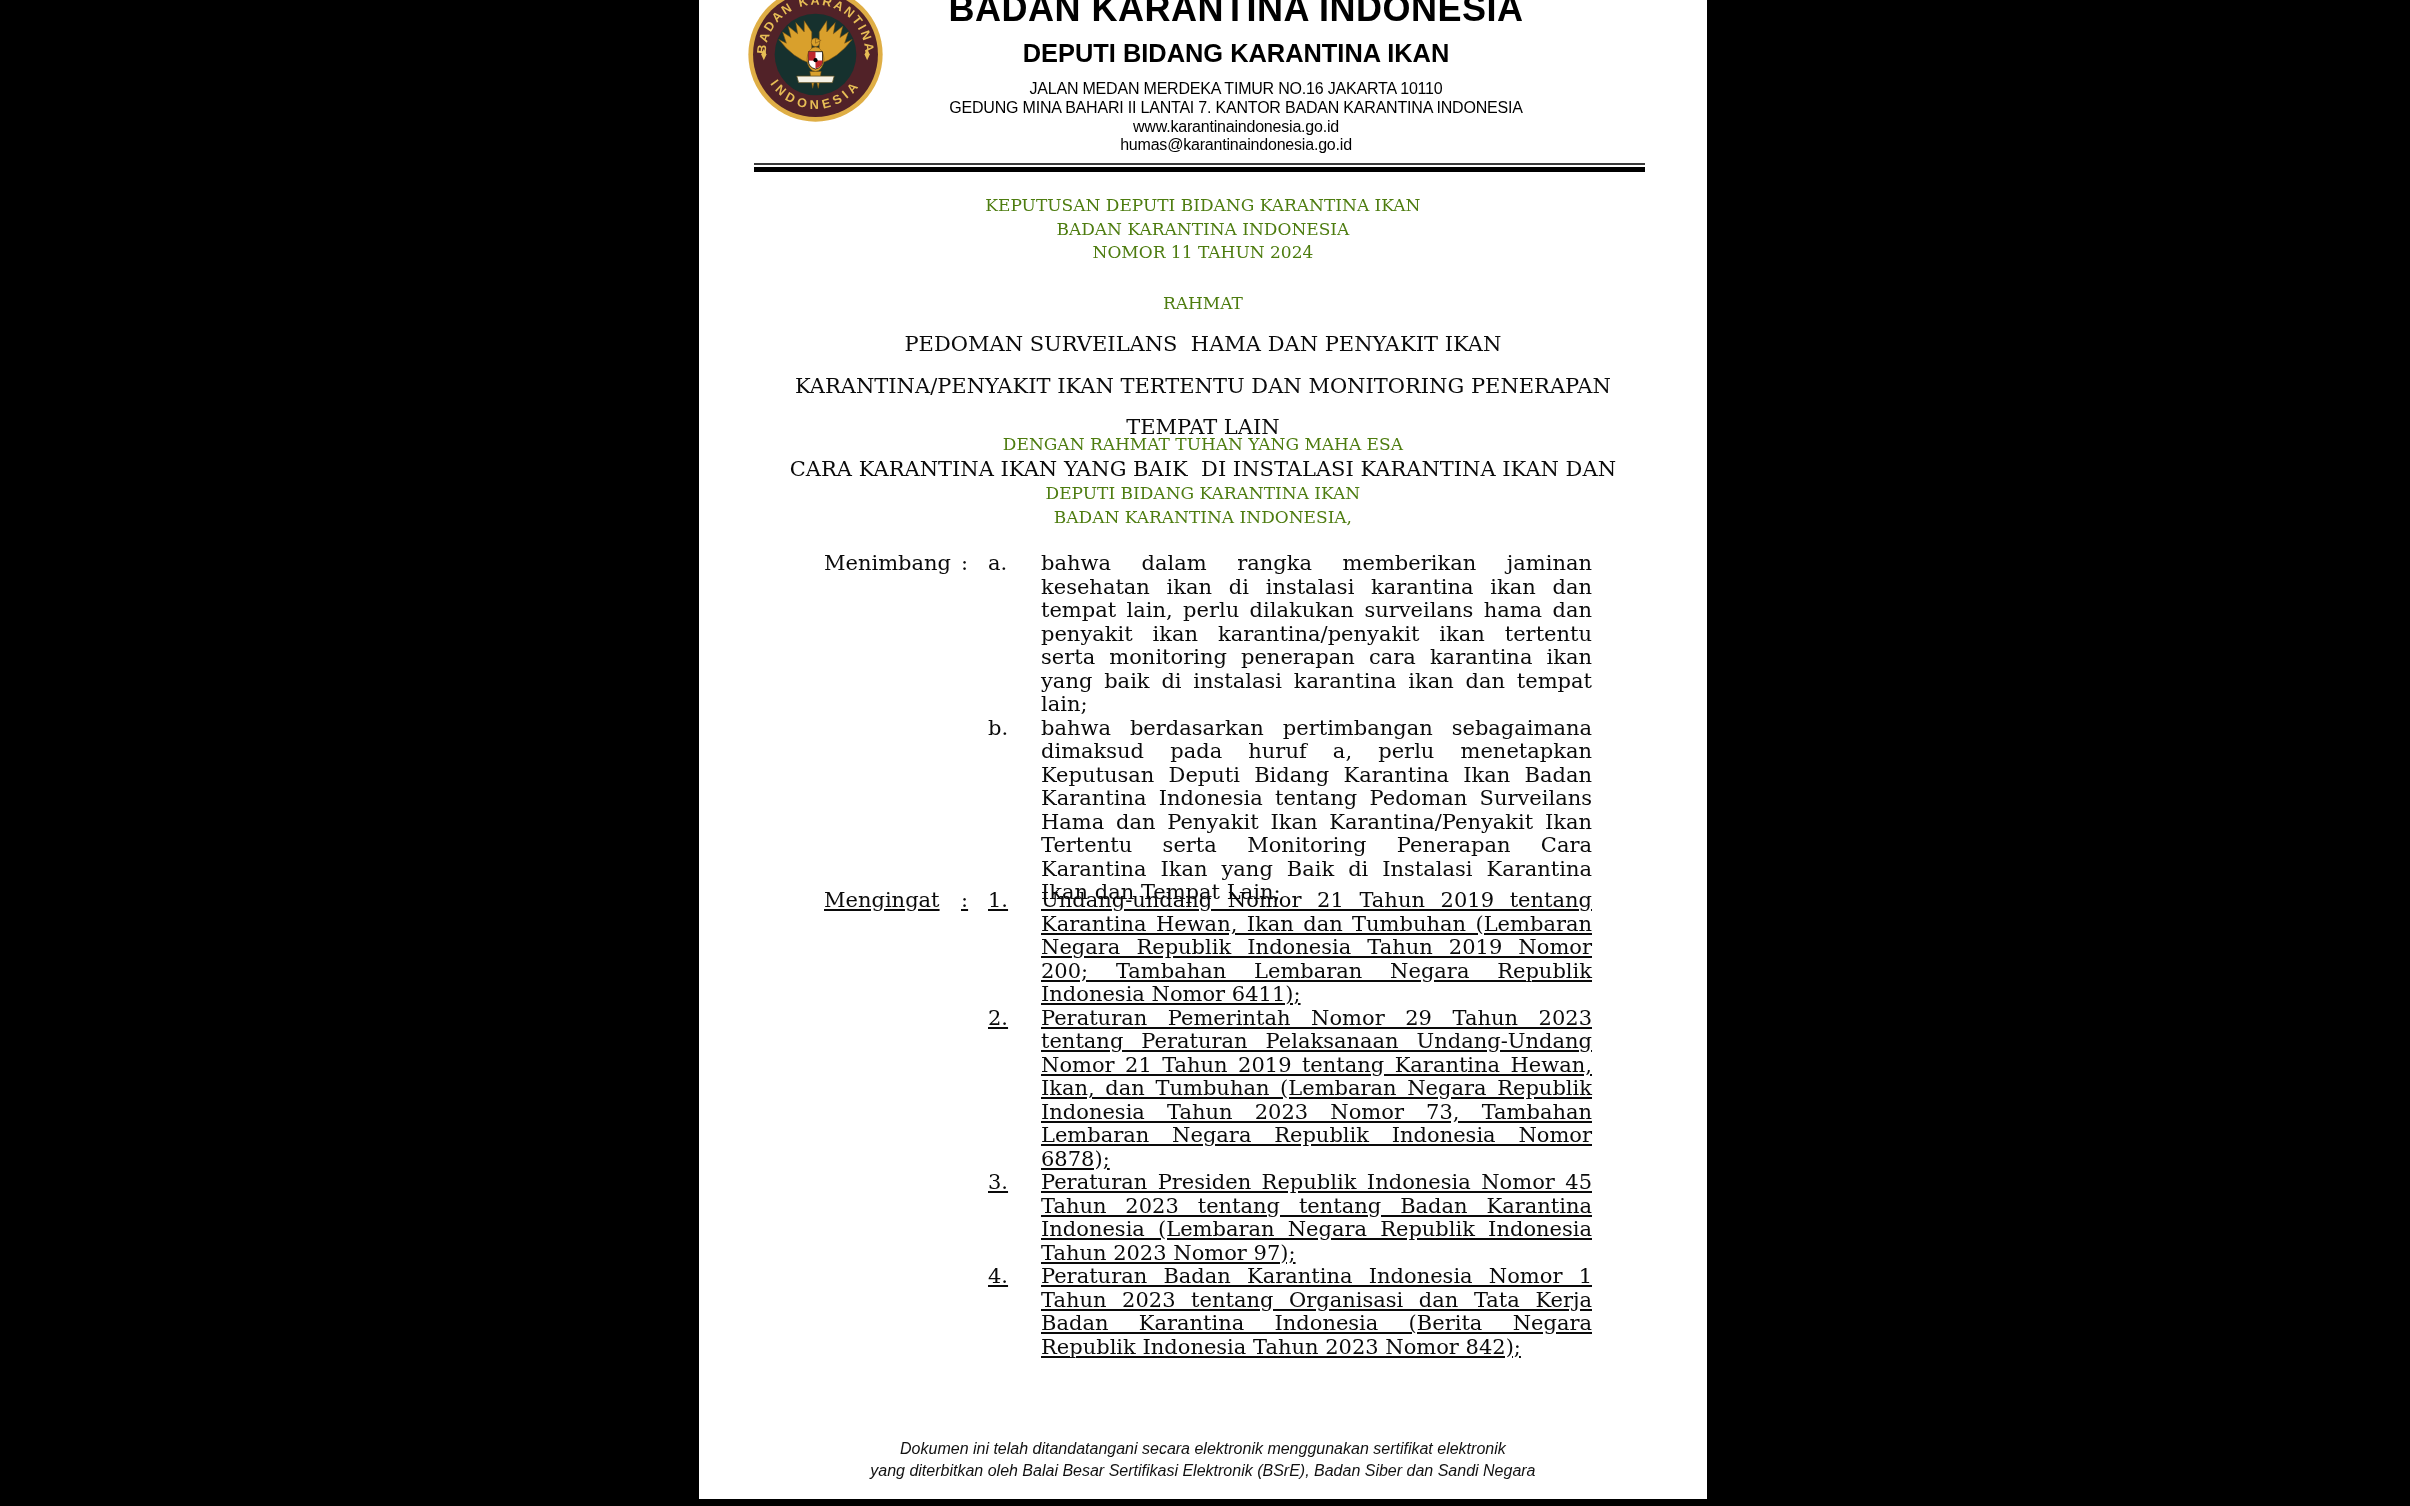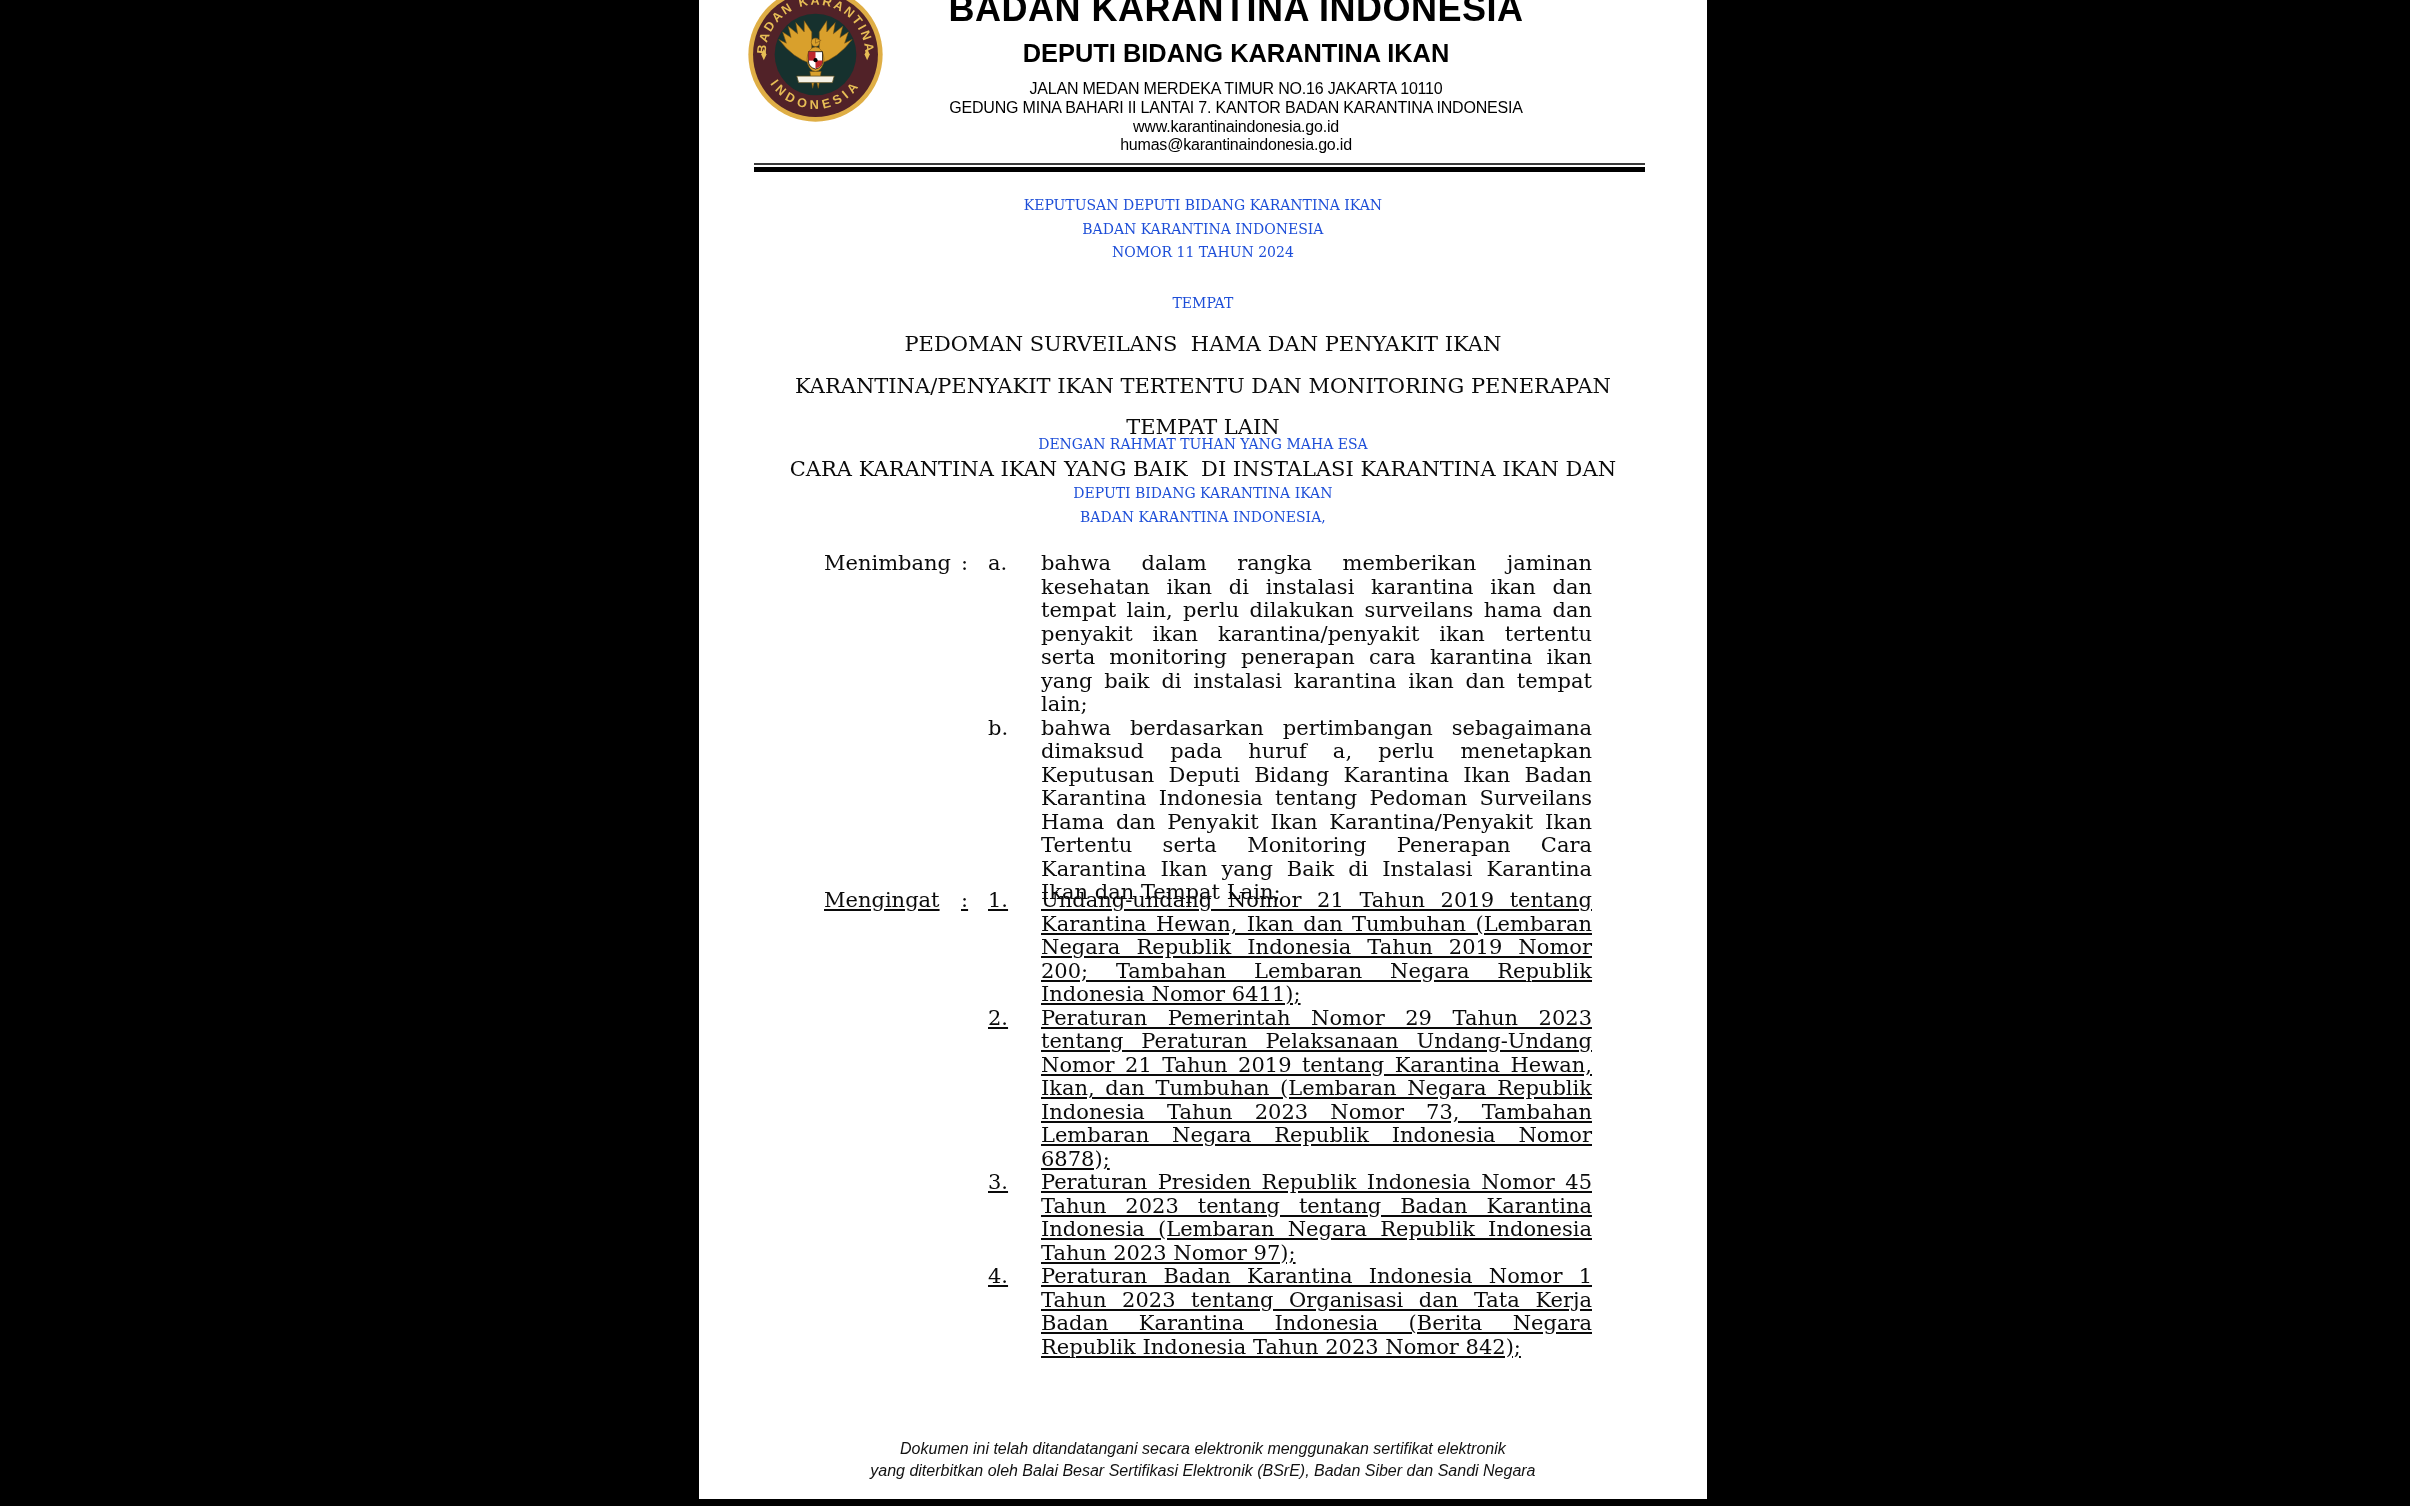--- a/index.html
+++ b/index.html
@@ -21,21 +21,21 @@
   .hdr-agency{top:-9.4px;font-size:36px;font-weight:bold;line-height:1;letter-spacing:0.5px;}
   .hdr-division{top:41px;font-size:25.4px;font-weight:bold;line-height:1;}
   .hdr-addr{font-size:16px;line-height:1;letter-spacing:-0.2px;}
   .addr1{top:81px;} .addr2{top:100px;} .addr3{top:119px;} .addr4{top:137px;}
   .rule{position:absolute;left:55px;top:163px;width:891px;height:10.4px;}
   .rule .thin{height:1.9px;background:#3a3a3a;}
   .rule .gap{height:1.9px;}
   .rule .thick{height:5.6px;background:#000;}
   
   .cline{position:absolute;left:9.4px;width:989px;text-align:center;
-         font-size:14px;line-height:23.5px;color:#1d4ed8;white-space:pre-wrap;}
+         font-size:17px;line-height:23.5px;color:#4d7c0f;white-space:pre-wrap;}
   .t1{top:194px;} .t2{top:218px;} .t3{top:241px;}
   .tentang{top:292px;}
   .subject{position:absolute;left:9.4px;top:315px;width:989px;text-align:center;
            font-size:21px;line-height:23.5px;color:#0a0a0a;}
   .subject div{white-space:pre-wrap;margin-top:18px;}
   .invocation{top:433px;}
   .official1{top:482px;} .official2{top:506px;}
   
   .block{position:absolute;left:125px;width:768px;display:grid;
          grid-template-columns:137px 27px 53px 1fr;
@@ -101,21 +101,21 @@
   <div class="rule">
     <div class="thin"></div>
       <div class="gap"></div>
       <div class="thick"></div>
   </div>
 
   <div class="cline t1">KEPUTUSAN DEPUTI BIDANG KARANTINA IKAN</div>
   <div class="cline t2">BADAN KARANTINA INDONESIA</div>
   <div class="cline t3">NOMOR 11 TAHUN 2024</div>
 
-  <div class="cline tentang">TEMPAT</div>
+  <div class="cline tentang">RAHMAT</div>
   <div class="subject">
 
   <div>PEDOMAN SURVEILANS  HAMA DAN PENYAKIT IKAN</div>
       <div>KARANTINA/PENYAKIT IKAN TERTENTU DAN MONITORING PENERAPAN</div>
       <div>TEMPAT LAIN</div>
       <div>CARA KARANTINA IKAN YANG BAIK  DI INSTALASI KARANTINA IKAN DAN</div>
     </div>
 
   <div class="cline invocation">DENGAN RAHMAT TUHAN YANG MAHA ESA</div>
   <div class="cline official1">DEPUTI BIDANG KARANTINA IKAN</div>

